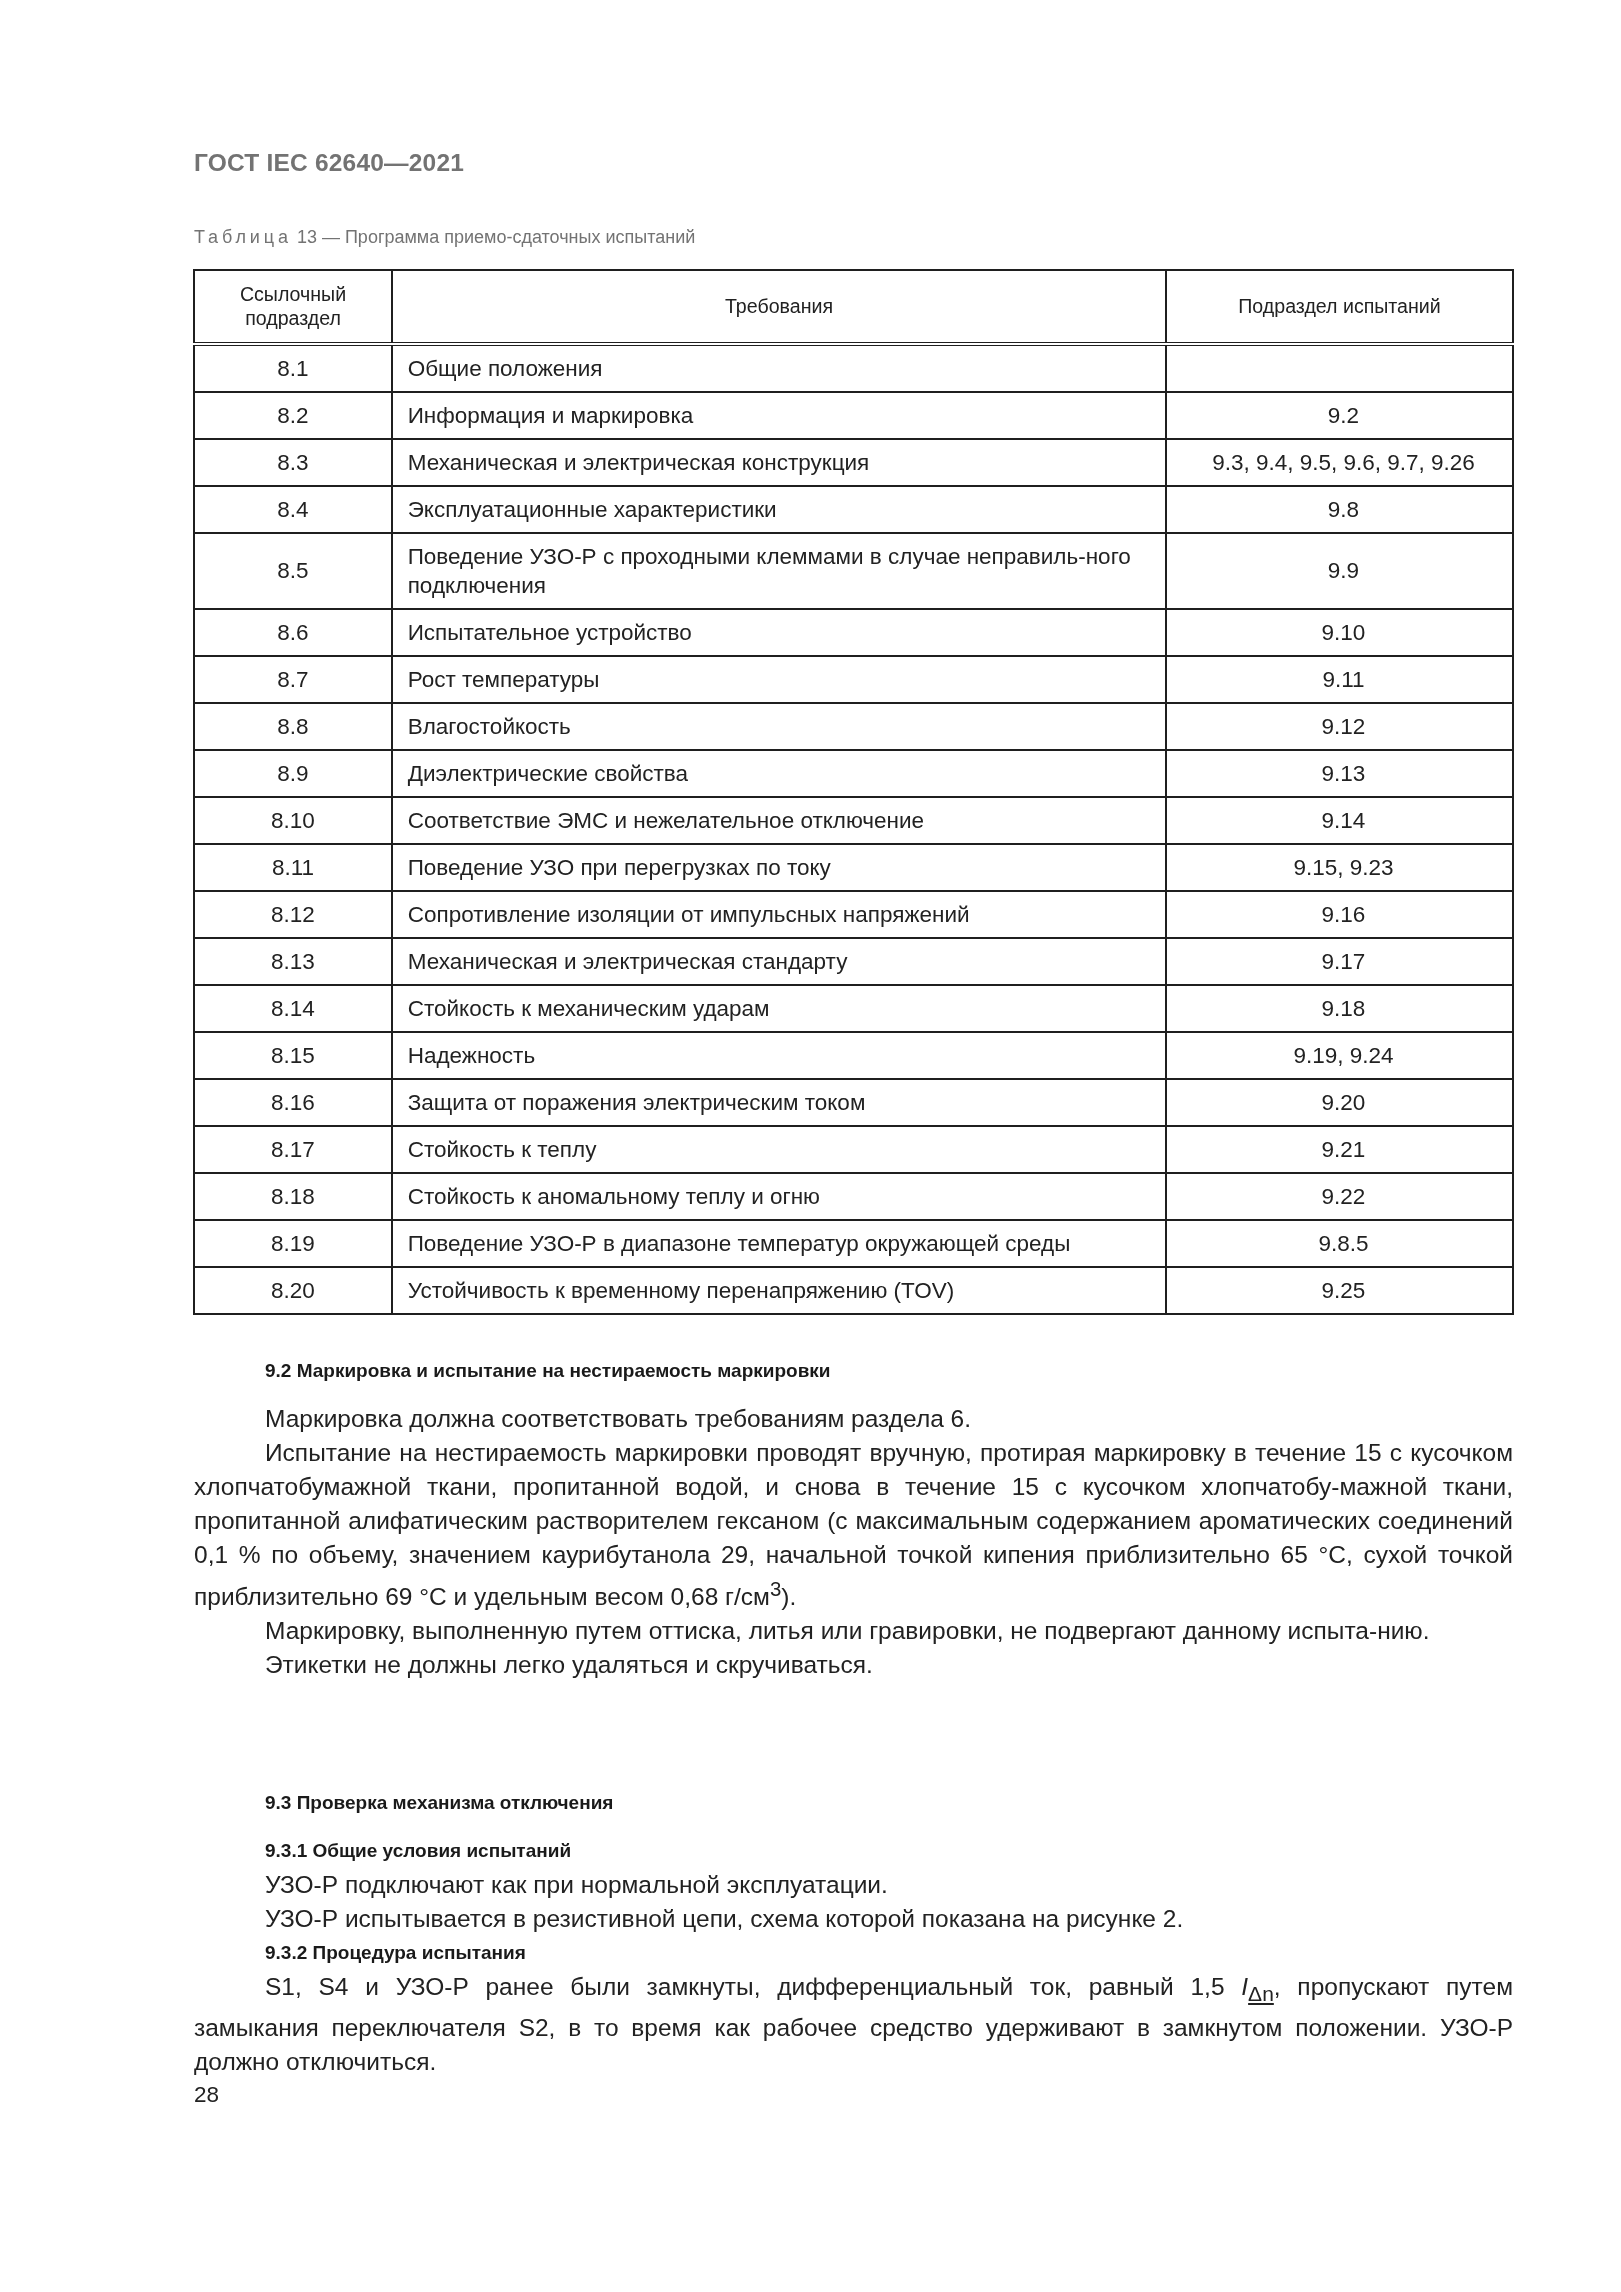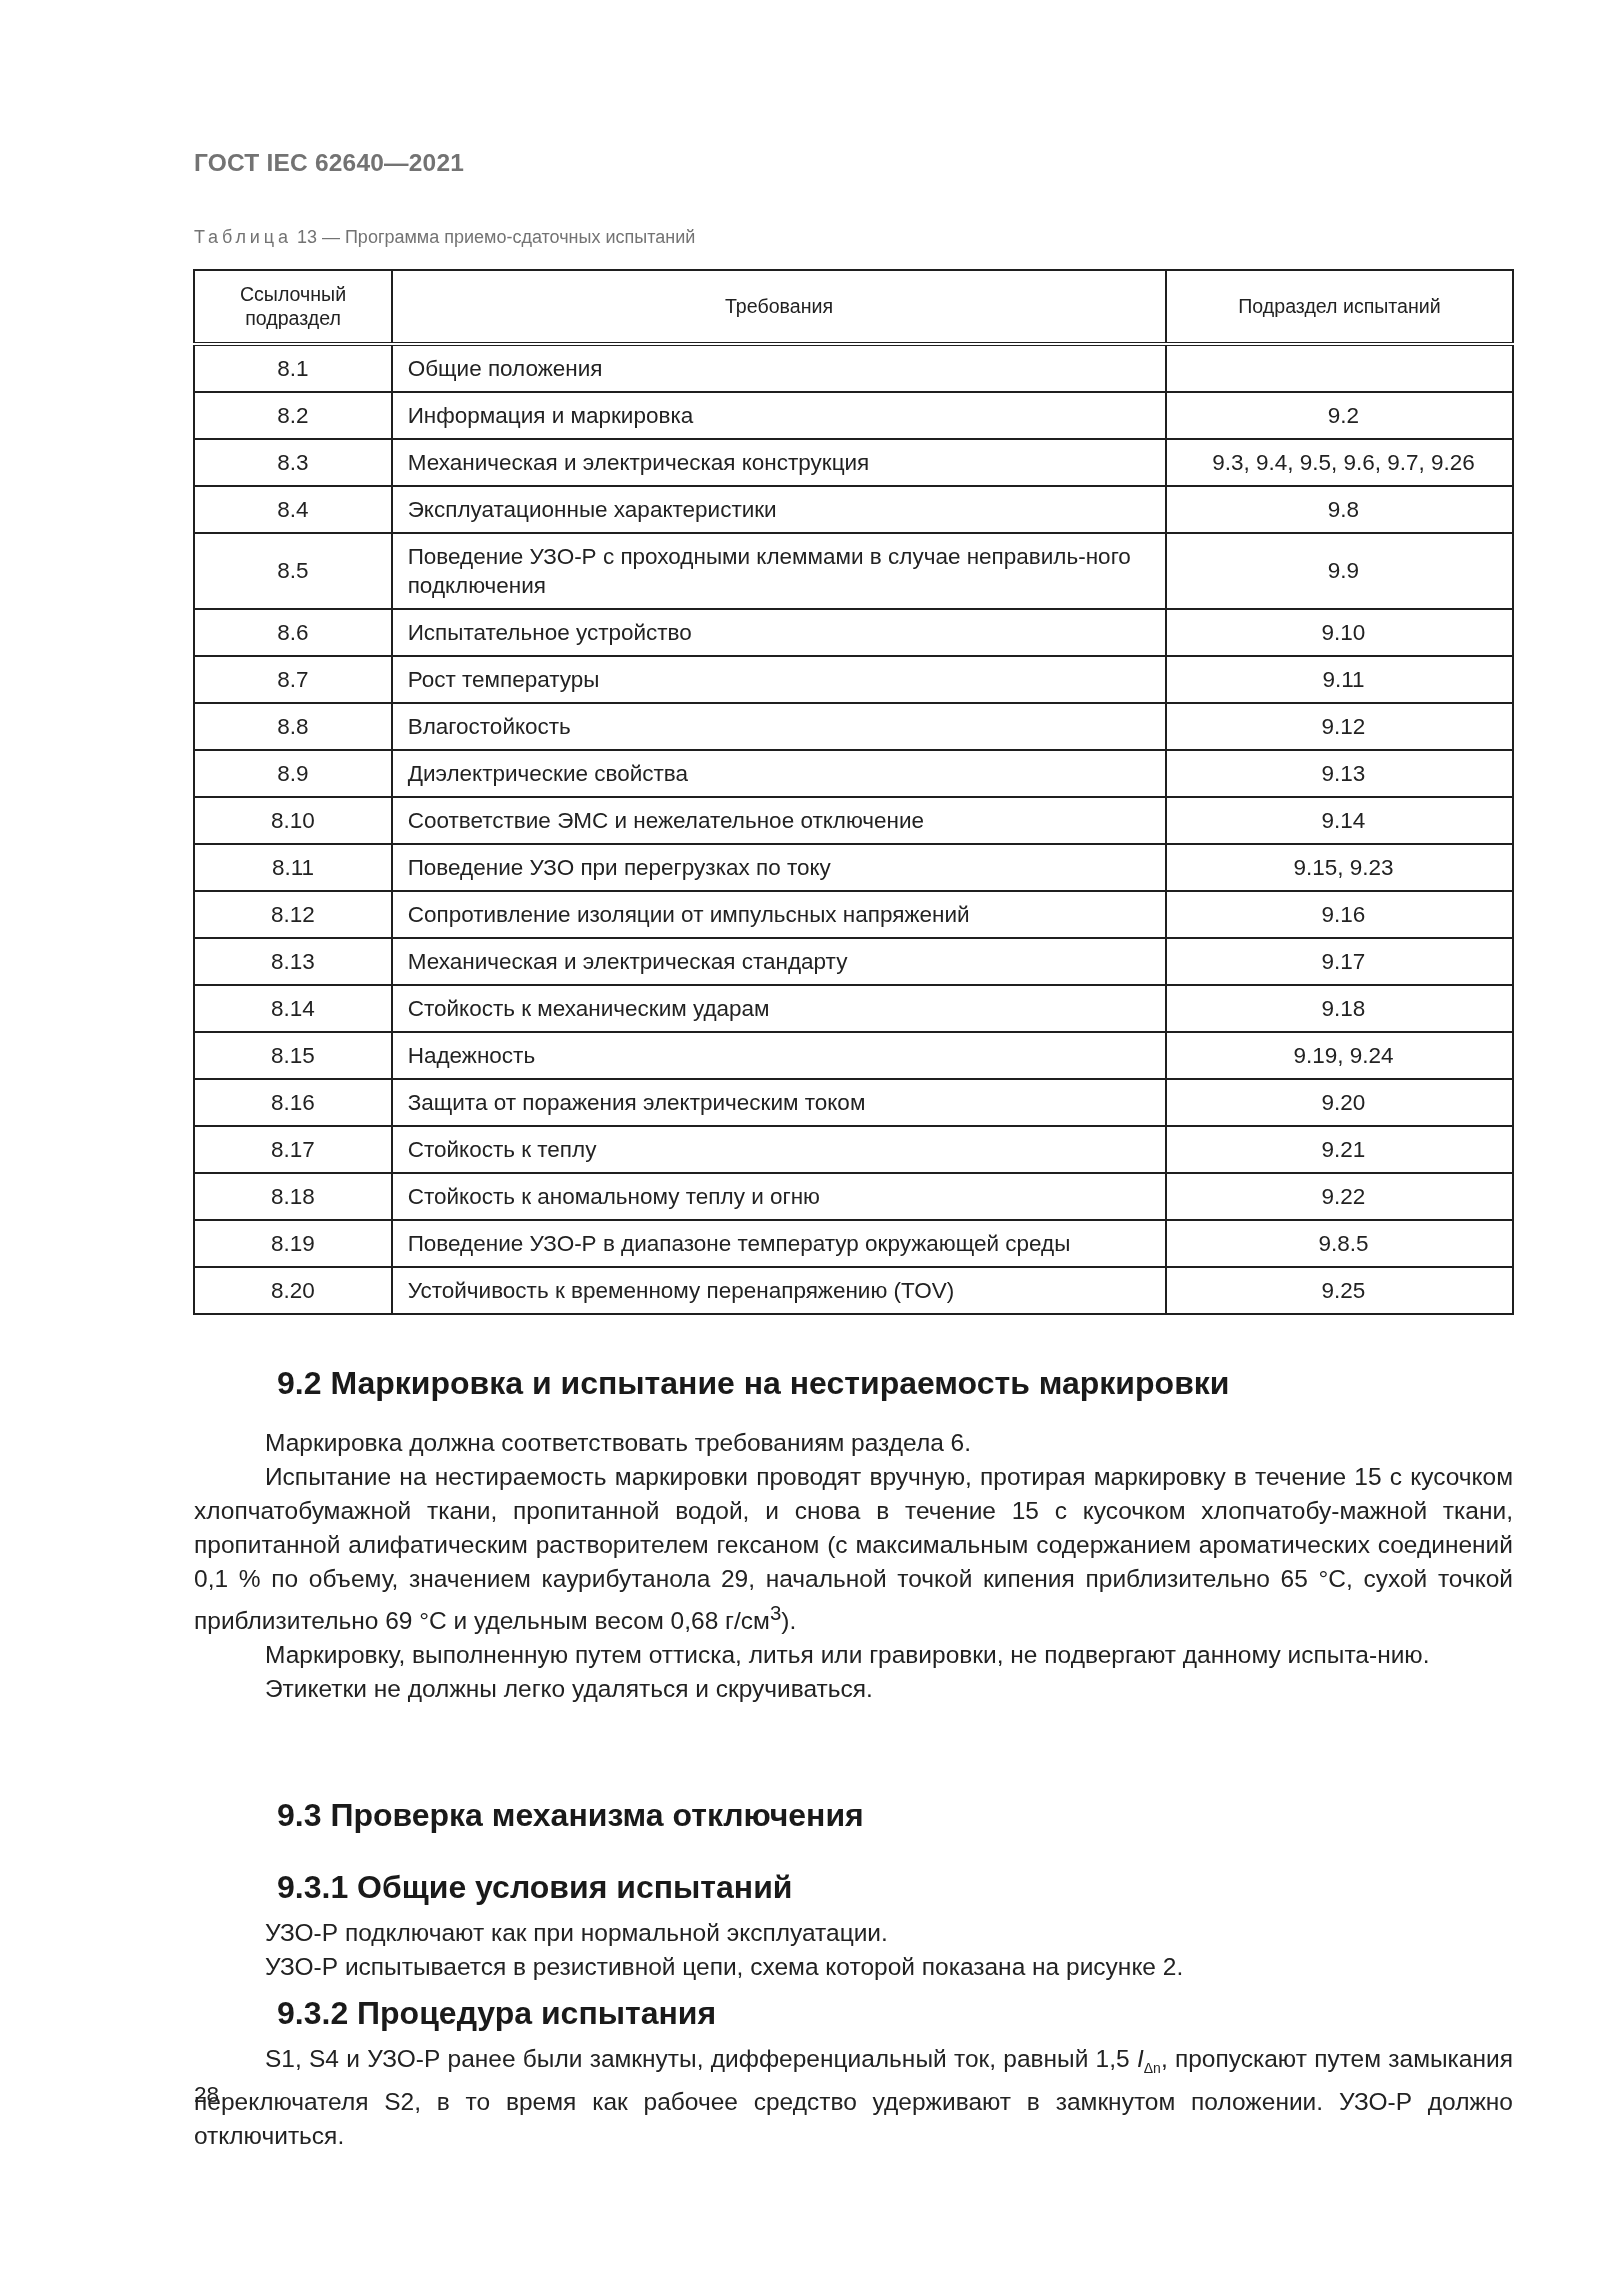--- a/index.html
+++ b/index.html
@@ -10,23 +10,23 @@
   table.prog { position:absolute; left:193px; top:269px; width:1321px; border-collapse:collapse; font-size:22.5px; color:#222; }
   table.prog td, table.prog th { border:2px solid #1f1f1f; padding:0; }
   table.prog th { font-weight:normal; font-size:19.6px; height:71px; text-align:center; line-height:23.5px; border-bottom:4.9px double #1f1f1f; }
   table.prog td { height:45px; }
   table.prog td.ref { text-align:center; width:196px; }
   table.prog td.req { padding-left:14.7px; line-height:29px; }
   table.prog td.test { text-align:center; width:337px;padding-left:8px; }
   table.prog tr.tall td { height:74px; }
   .body { position:absolute; left:194px; width:1319px; font-size:24.5px; line-height:34px; color:#222; text-align:justify; }
   .body p { margin:0; text-indent:71px; }
-  .body h3 { margin:12px; font-size:32px; font-weight:bold; padding-left:71px; color:#1a1a1a; }
+  .body h3 { margin:0; font-size:19px; font-weight:bold; padding-left:71px; color:#1a1a1a; }
   .sub { font-style:italic; }
-  .sub small { font-style:normal; font-size:14px; vertical-align:-5.9px; }
+  .sub small { font-style:normal; font-size:21px; vertical-align:-5.9px;text-decoration:underline; }
   .page-num { position:absolute; left:194px; top:2082px; font-size:22.5px; color:#222; }
 </style>
 </head>
 <body>
 
 <div class="doc-title">ГОСТ IEC 62640—2021</div>
 
 <div class="caption"><span class="spaced">Таблица</span> <span>13 — Программа приемо-сдаточных испытаний</span></div>
 
 <table class="prog">

